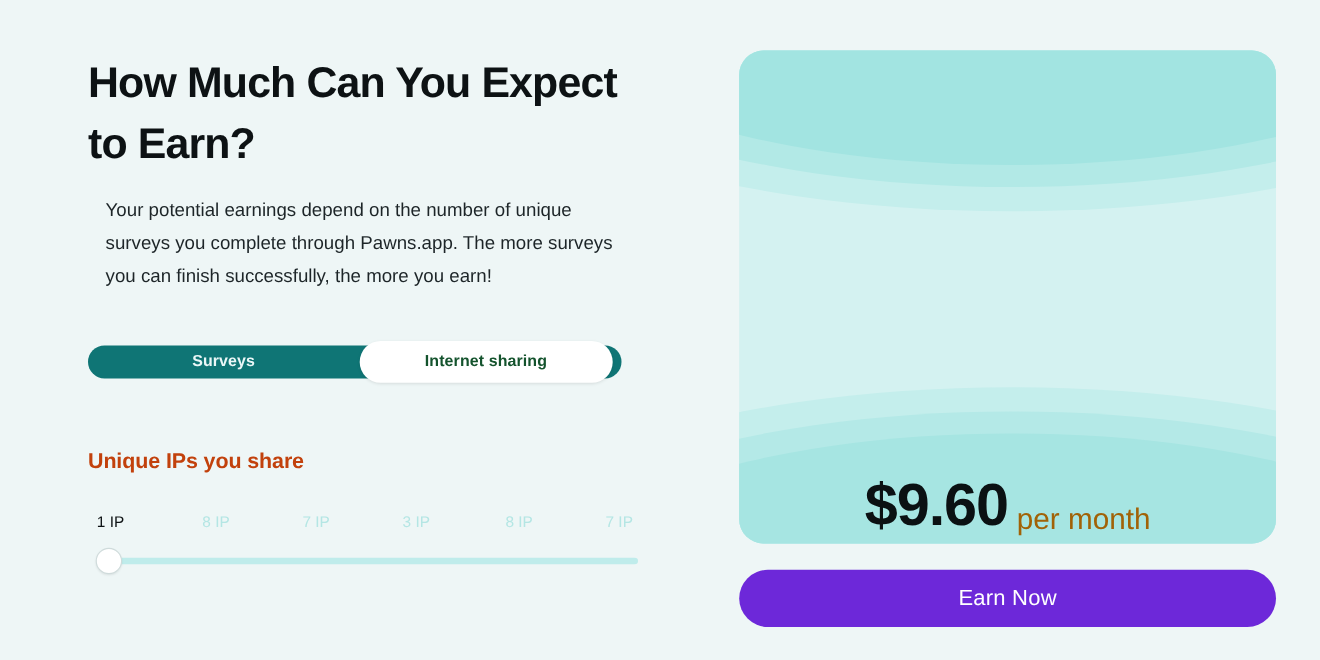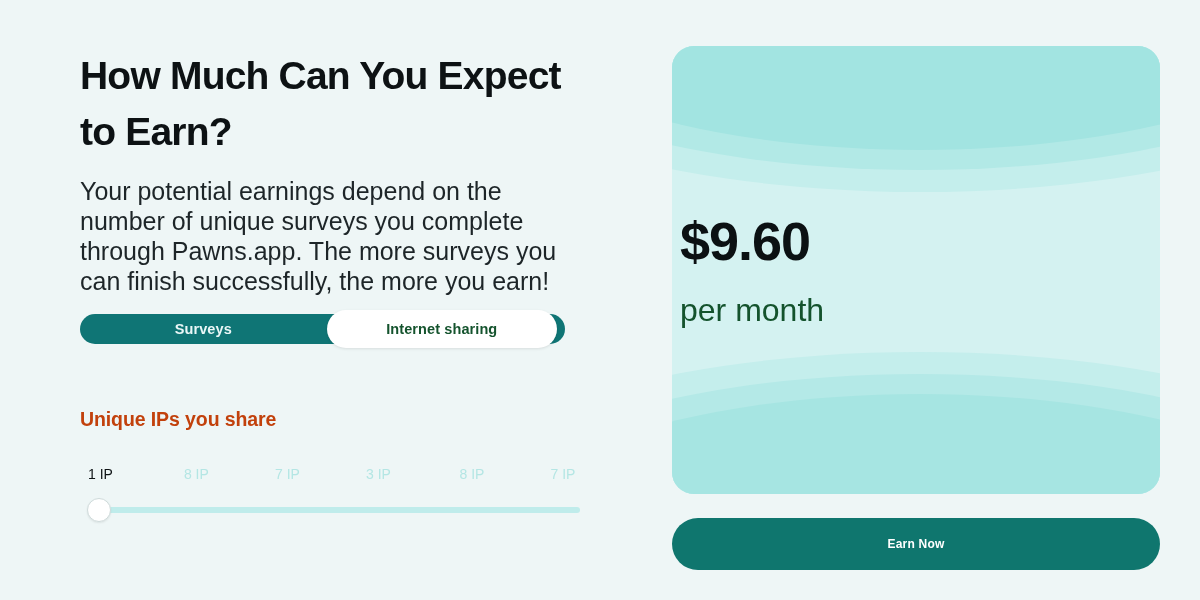--- a/index.html
+++ b/index.html
@@ -40,23 +40,23 @@
     font-size: 39px;
     line-height: 56px;
     font-weight: 700;
     letter-spacing: -0.8px;
     color: #0d1214;
   }
 
   .subcopy {
     position: absolute;
     top: 156px;
-    left: 0;
+    left: 16px;
     width: 478px;
-    font-size: 25px;
+    font-size: 17px;
     line-height: 30px;
     font-weight: 400;
     color: #1d2528;
   }
 
   
   .toggle {
     position: absolute;
     top: 294px;
     left: 0;
@@ -179,53 +179,53 @@
   .arc-t3 { width:  860px; height: 300px; top: -200px; background: #a2e4e1; }
   
   .arc-b1 { width: 1020px; height: 360px; bottom: -222px; background: #c4eeec; }
   .arc-b2 { width:  940px; height: 330px; bottom: -214px; background: #b4e9e7; }
   .arc-b3 { width:  860px; height: 300px; bottom: -204px; background: #a6e5e2; }
 
   .card-center {
     position: absolute;
     inset: 0;
     display: flex;
-    flex-direction: column;
-    align-items: flex-start;
+    flex-direction: row;
+    align-items: flex-end;
     justify-content: center;
     z-index: 5;
   }
   .amount {
     font-size: 54px;
     font-weight: 700;
     letter-spacing: -1px;
     color: #0b1113;
     line-height: 1;
   }
   .period {
     margin-top: 22px;
-    font-size: 32px;
-    font-weight: 400;
-    color: #14532d;
+    font-size: 27px;
+    font-weight: 400;
+    color: #a16207;
     line-height: 1;
   }
 
   .cta {
     position: absolute;
     left: 656px;
     top: 502px;
     width: 488px;
     height: 52px;
     border: none;
     border-radius: 26px;
-    background: #0f766e;
+    background: #6d28d9;
     color: #ffffff;
     font-family: inherit;
-    font-size: 12px;
-    font-weight: 700;
+    font-size: 20px;
+    font-weight: 400;
     letter-spacing: 0.2px;
     cursor: pointer;
   }
 </style>
 </head>
 <body>
 
 <div class="page">
 
   <div class="left-col">

